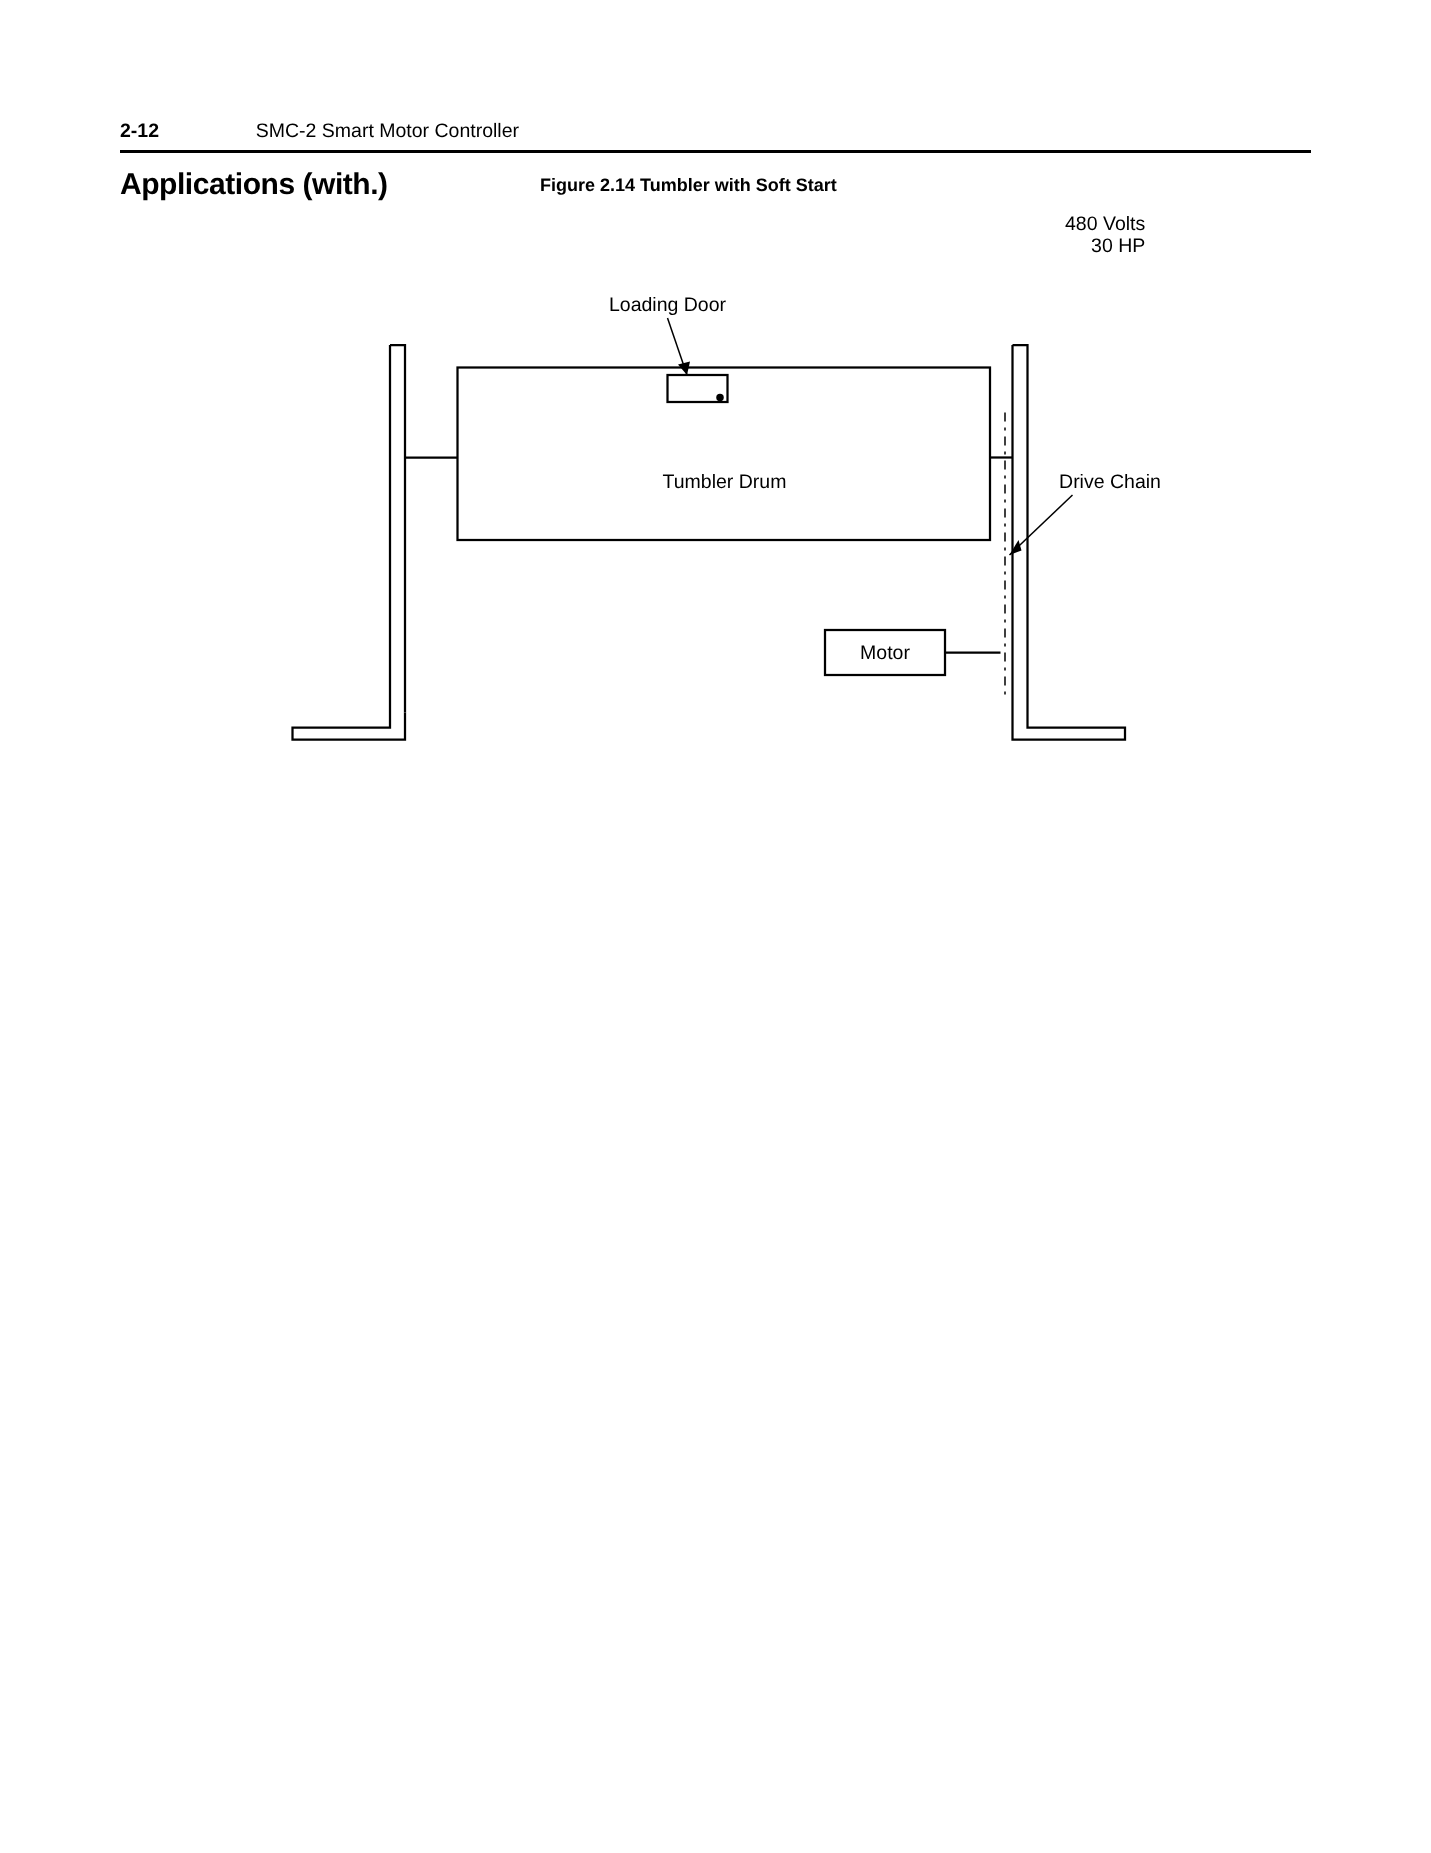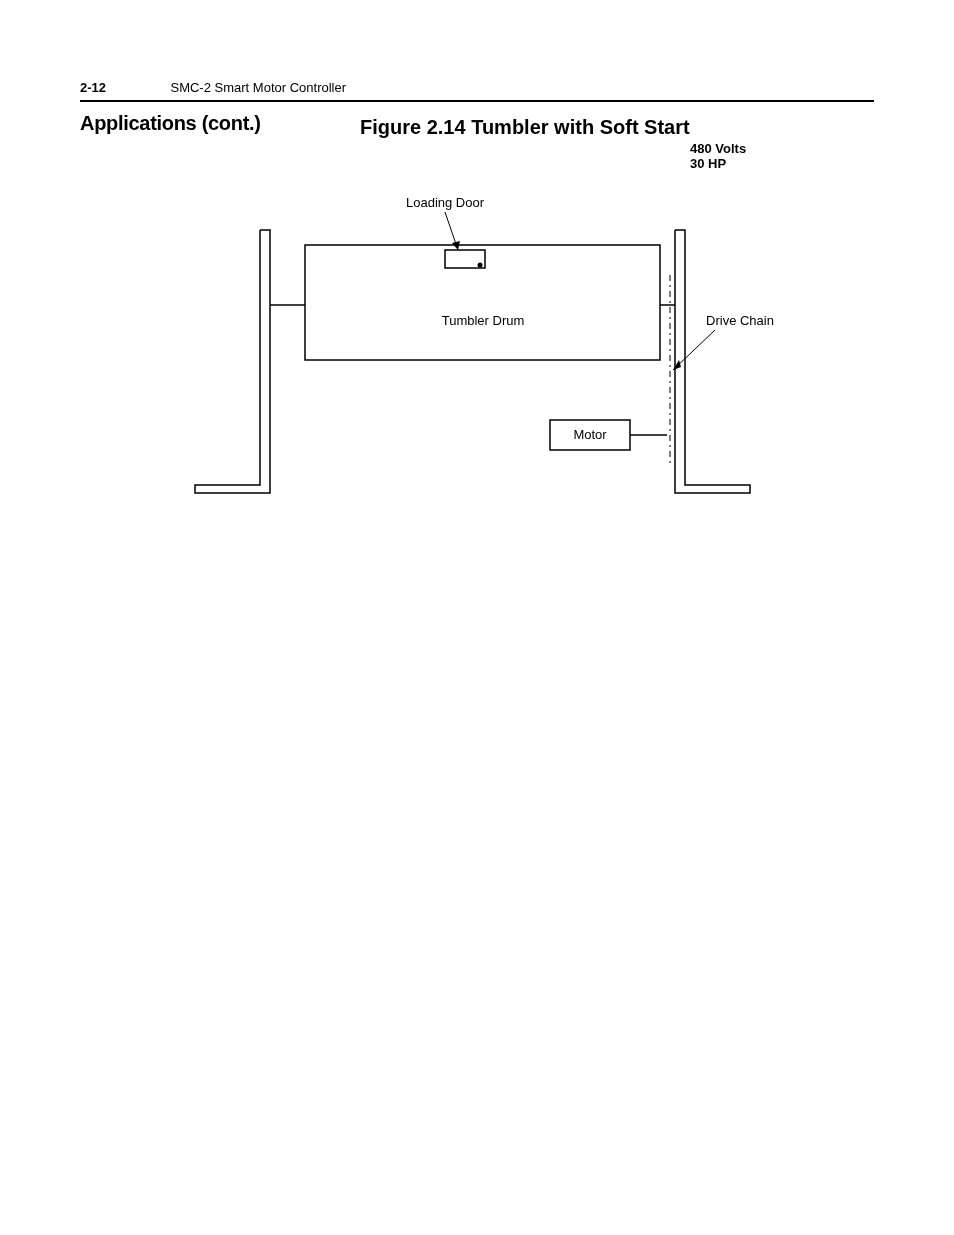--- a/index.html
+++ b/index.html
@@ -39,30 +39,31 @@
     left: 80px;
     top: 112px;
     font-size: 20px;
     font-weight: 700;
     letter-spacing: -0.3px;
   }
   .figure-caption {
     position: absolute;
     left: 360px;
     top: 116px;
-    font-size: 20px;
+    font-size: 12px;
     font-weight: 700;
   }
   .rating {
     position: absolute;
-    left: 690px;
+    left: 710px;
     top: 142px;
     font-size: 13px;
-    font-weight: 700;
+    font-weight: 400;
     line-height: 1.15;
+    text-align: right;
   }
   .diagram {
     position: absolute;
     left: 195px;
     top: 195px;
     width: 560px;
     height: 300px;
   }
   .diagram svg {
     overflow: visible;
@@ -76,21 +77,21 @@
 </head>
 <body>
 
 <div class="page">
 
   <div class="header">
     <span class="pnum">2-12</span>
     <span class="htitle">SMC-2 Smart Motor Controller</span>
   </div>
 
-  <div class="section-title">Applications (cont.)</div>
+  <div class="section-title">Applications (with.)</div>
 
   <div class="figure-caption">Figure 2.14 Tumbler with Soft Start</div>
 
   <div class="rating">
     <div>480 Volts</div>
     <div>30 HP</div>
   </div>
 
   <div class="diagram">
     <svg width="560" height="300" viewBox="0 0 560 300">

